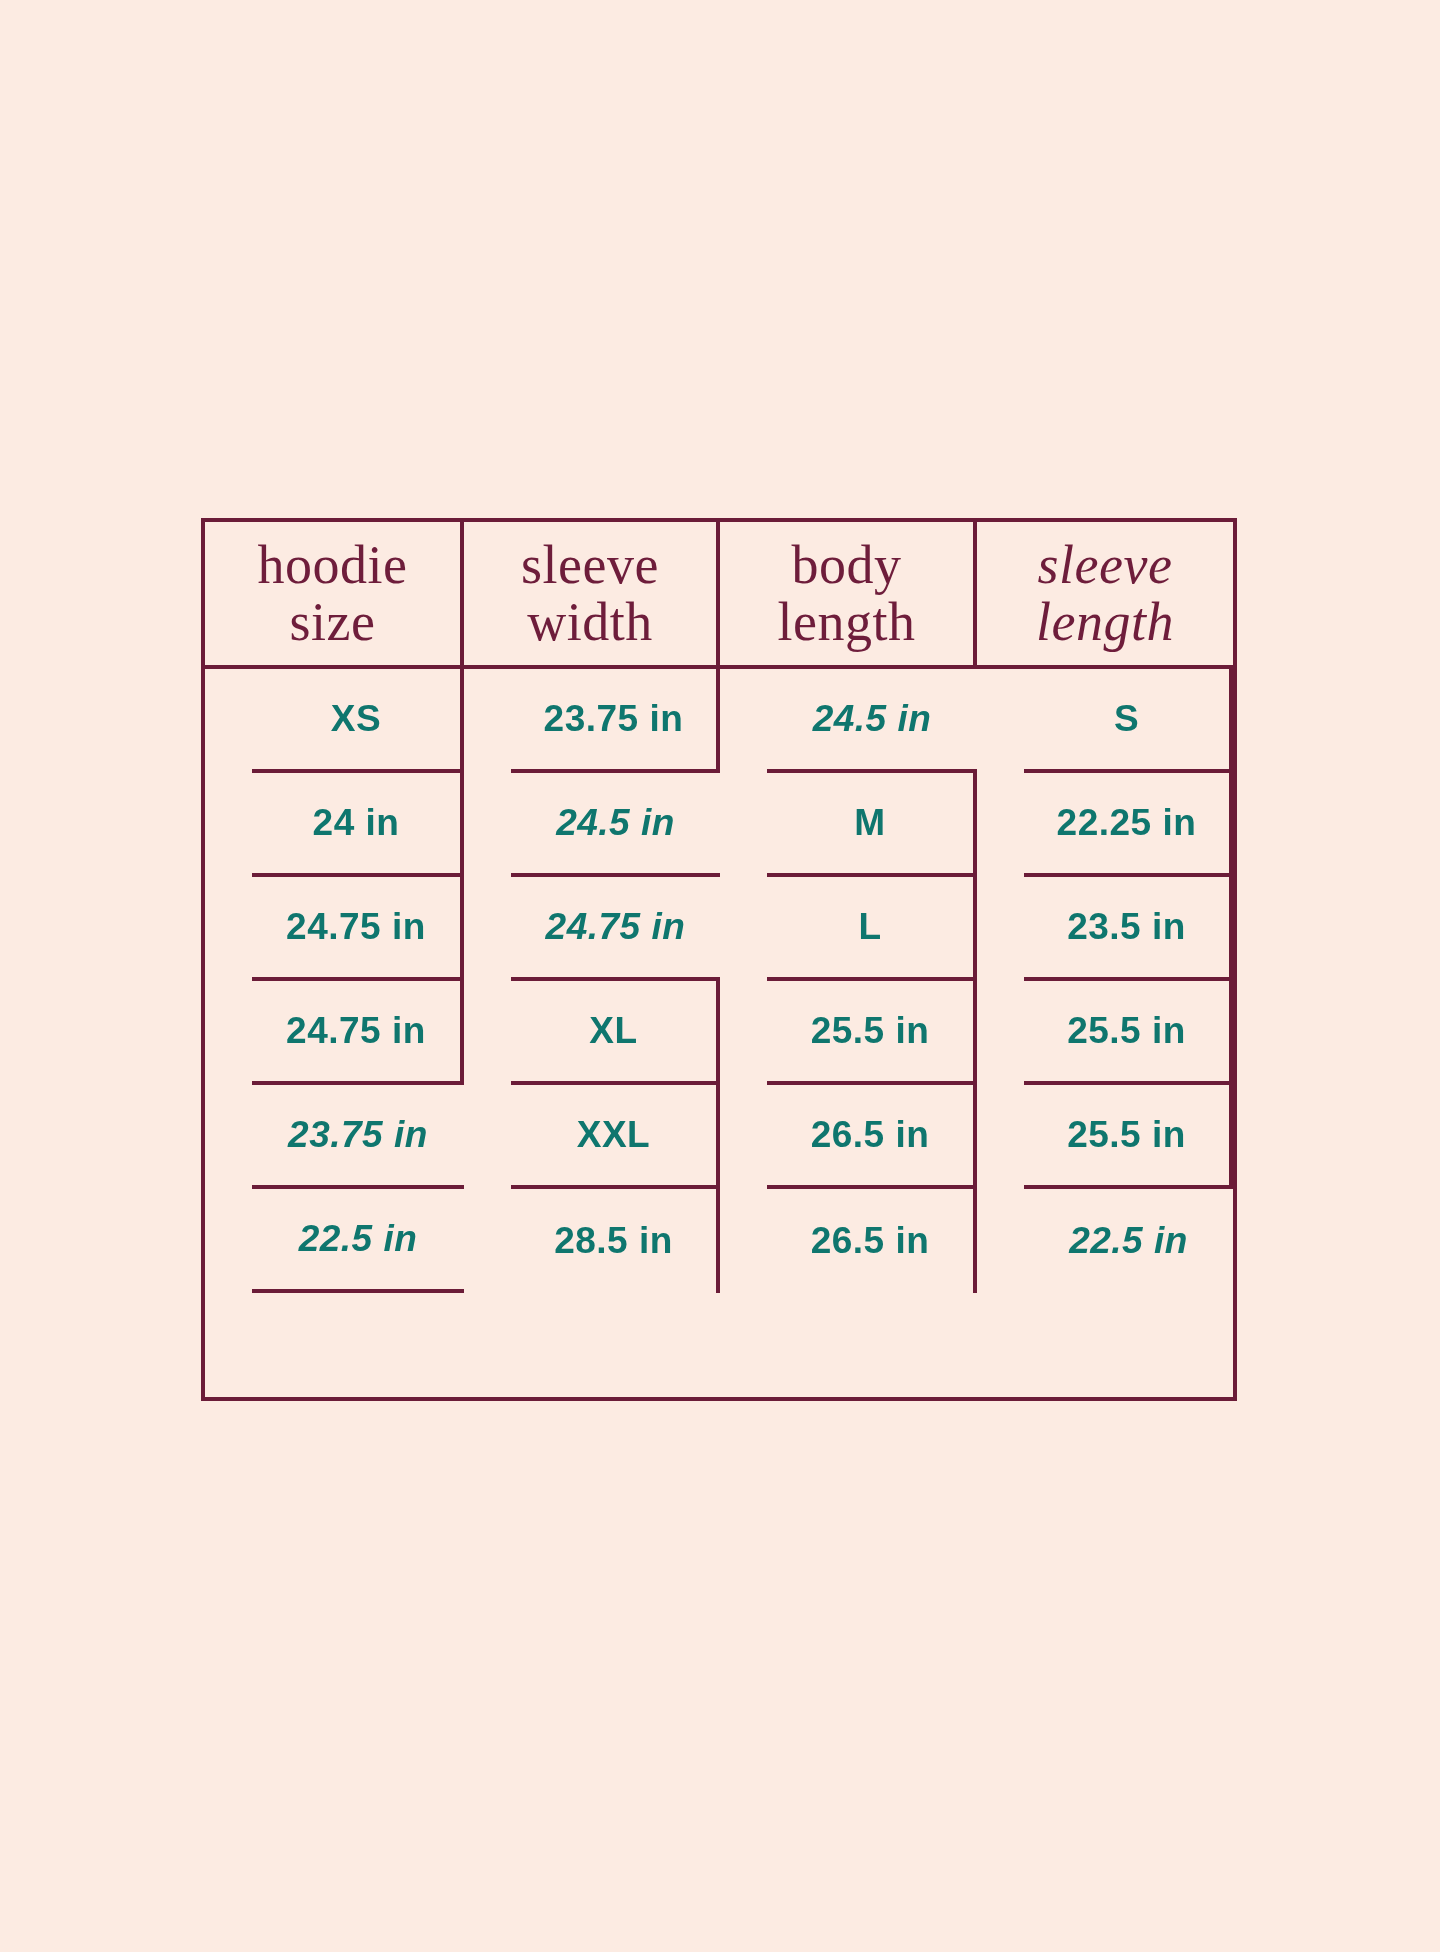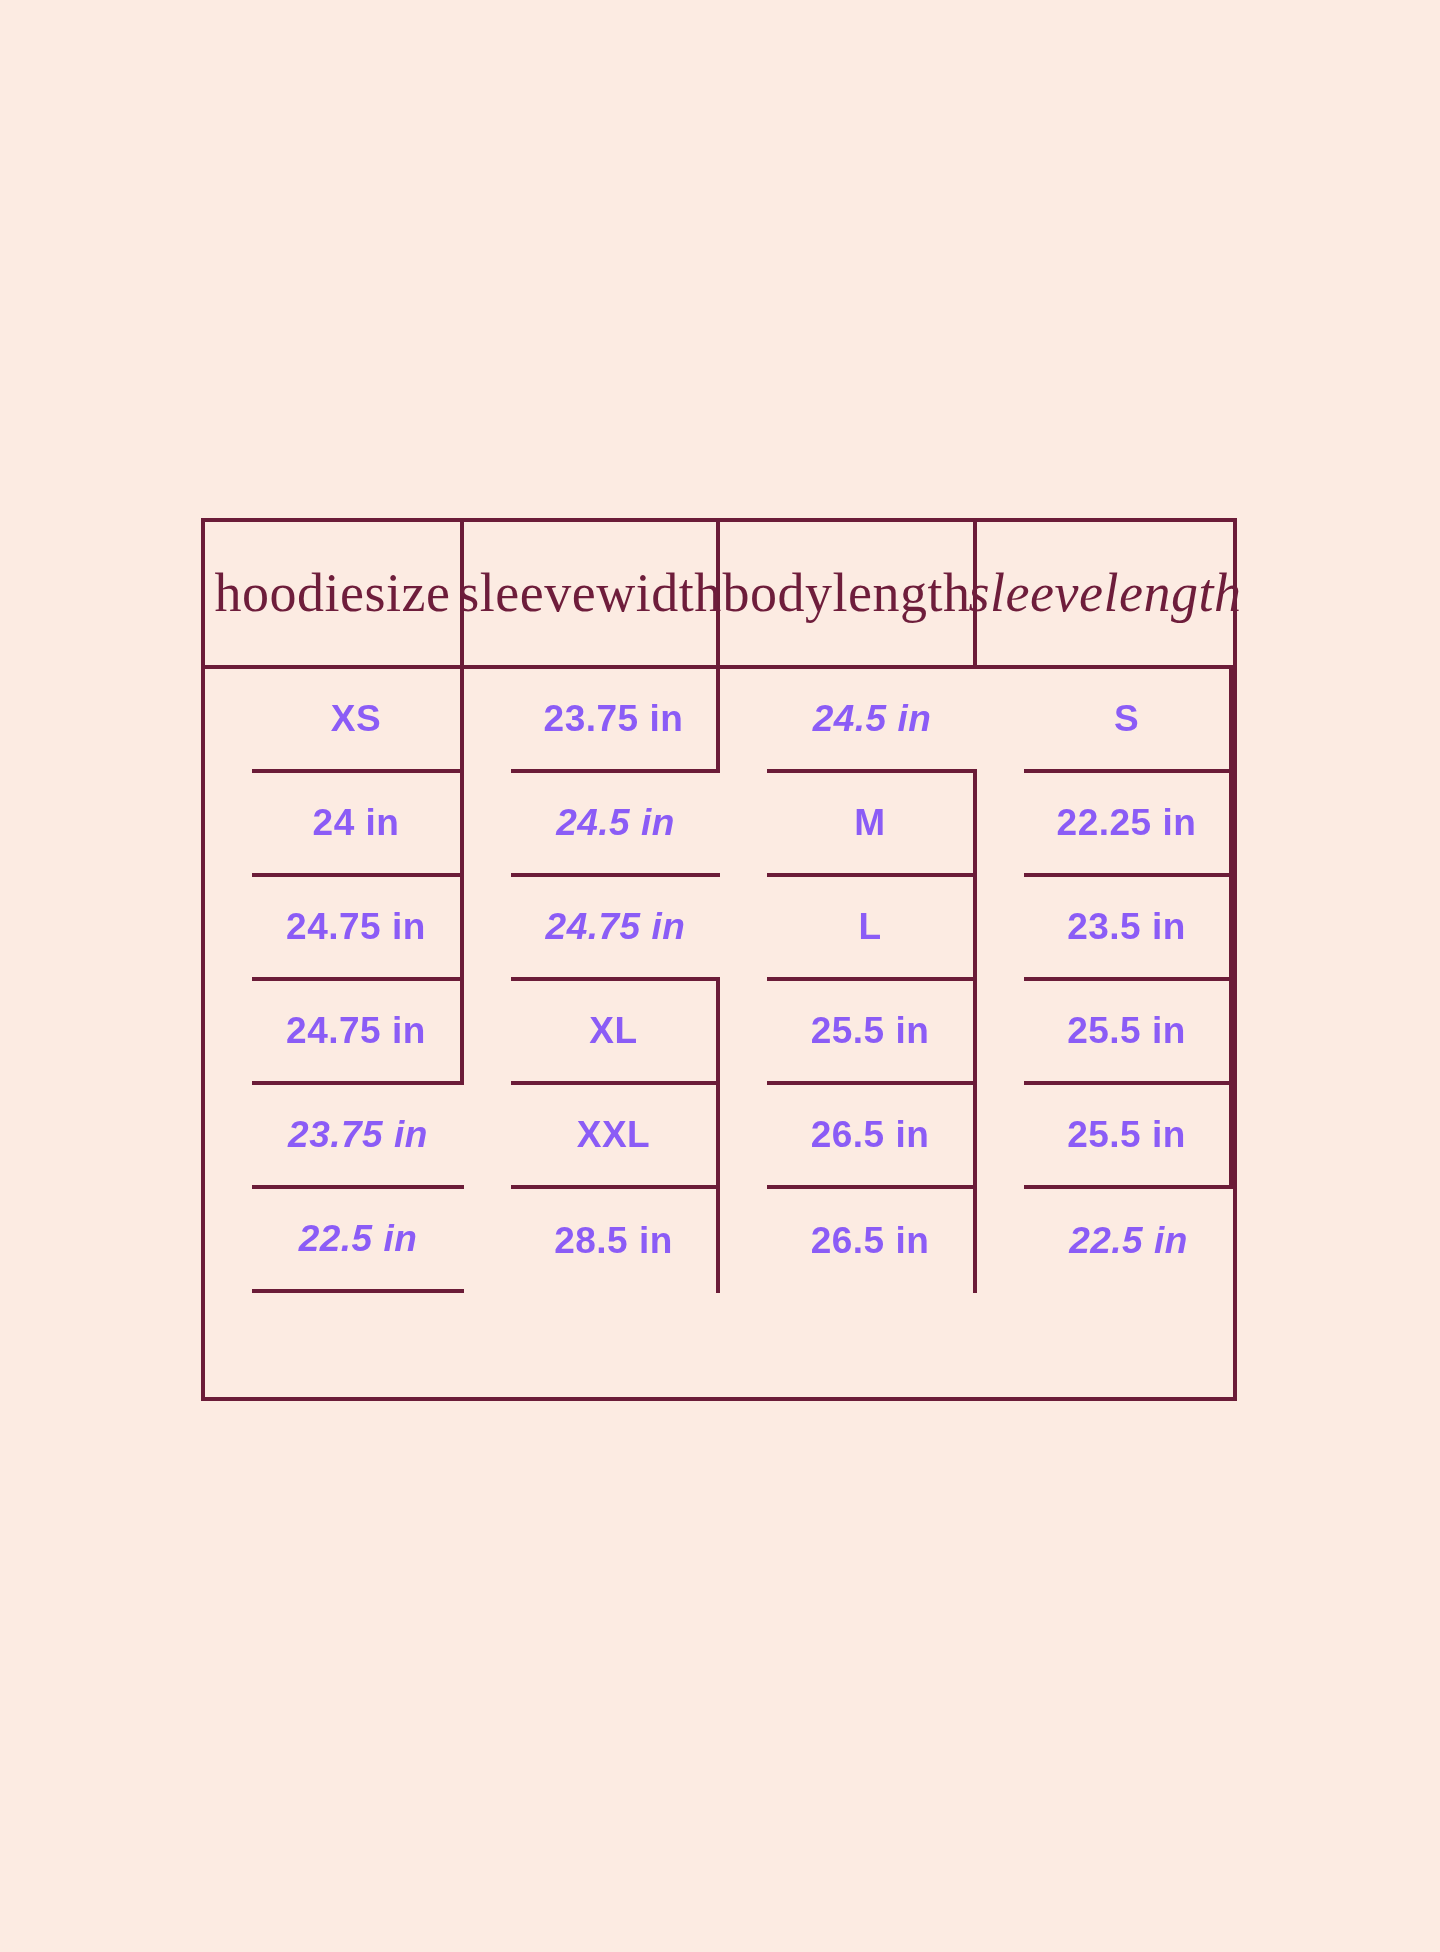--- a/index.html
+++ b/index.html
@@ -19,41 +19,42 @@
     left: 201px;
     top: 518px;
     display: grid;
     grid-template-columns: 259px 256px 257px 256px;
     grid-template-rows: 147px 104px 104px 104px 104px 104px 104px 104px;
     border: 4px solid #6b1c38;
     background: #fcebe2;
   }
   .cell {
     display: flex;
+    flex-direction: column;
     align-items: center;
     justify-content: center;
     border-right: 4px solid #6b1c38;
     border-bottom: 4px solid #6b1c38;
     box-sizing: border-box;
   }
   .cell.last-col { border-right: none; font-style: italic; }
   .cell.last-row { border-bottom: none; }
   .header-cell {
     font-family: "Liberation Serif", serif;
     font-weight: 400;
     font-size: 54px;
     line-height: 1.04;
     color: #6e1d3b;
     letter-spacing: 0.5px;
   }
   .data-cell {
     font-family: "Liberation Sans", sans-serif;
     font-weight: 700;
     font-size: 37px;
-    color: #8b5cf6;
+    color: #0f766e;
     letter-spacing: 0.5px;
     margin-left: 47px;
   }
 </style>
 </head>
 <body>
 
 <div class="size-chart">
 
   <div class="cell header-cell">

